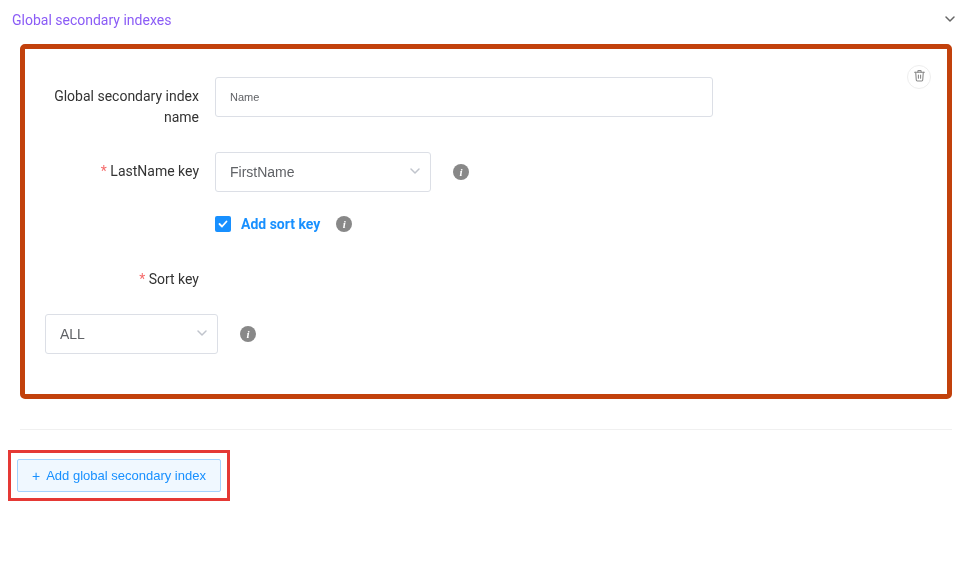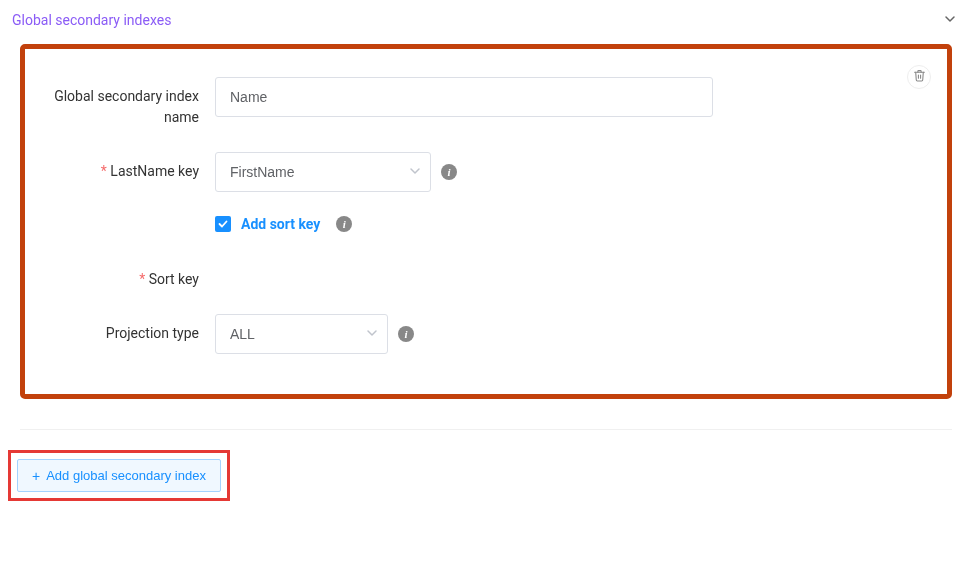--- a/index.html
+++ b/index.html
@@ -64,21 +64,21 @@
   .required::before {
     content: "* ";
     color: #f56c6c;
   }
   .text-input {
     width: 498px;
     height: 40px;
     border: 1px solid #dcdfe6;
     border-radius: 3px;
     padding: 0 14px;
-    font-size: 14px;
+    font-size: 11px;
     color: #606266;
     outline: none;
   }
   .select-wrap {
     position: relative;
     width: 216px;
     height: 40px;
   }
   .select-input {
     width: 100%;
@@ -113,20 +113,21 @@
     font-style: italic;
     font-family: Georgia, serif;
     font-size: 11px;
     font-weight: bold;
     cursor: help;
     flex-shrink: 0;
   }
   .form-control-group {
     display: flex;
     align-items: center;
+    gap: 12px;
   }
   .checkbox-row {
     display: flex;
     align-items: center;
     margin-left: 170px;
     margin-bottom: 28px;
   }
   .checkbox {
     width: 16px;
     height: 16px;
@@ -222,21 +223,20 @@
     </div>
     <span class="checkbox-label">Add sort key</span>
     <span class="info-icon">i</span>
   </div>
 
   <div class="form-row">
     <div class="form-label required">Sort key</div>
   </div>
 
   <div class="form-row" style="margin-bottom:0">
-    <div class="form-label">Projection type</div>
     <div class="form-control-group">
       <div class="select-wrap" style="width:173px">
         <input type="text" readonly="" class="select-input" value="ALL" style="">
         <span class="select-arrow">
           <svg width="12" height="12" viewBox="0 0 12 12">
               <path d="M2 4 L6 8 L10 4" stroke="currentColor" stroke-width="1.5" fill="none" stroke-linecap="round" stroke-linejoin="round"></path>
             </svg>
         </span>
       </div>
       <span class="info-icon">i</span>

